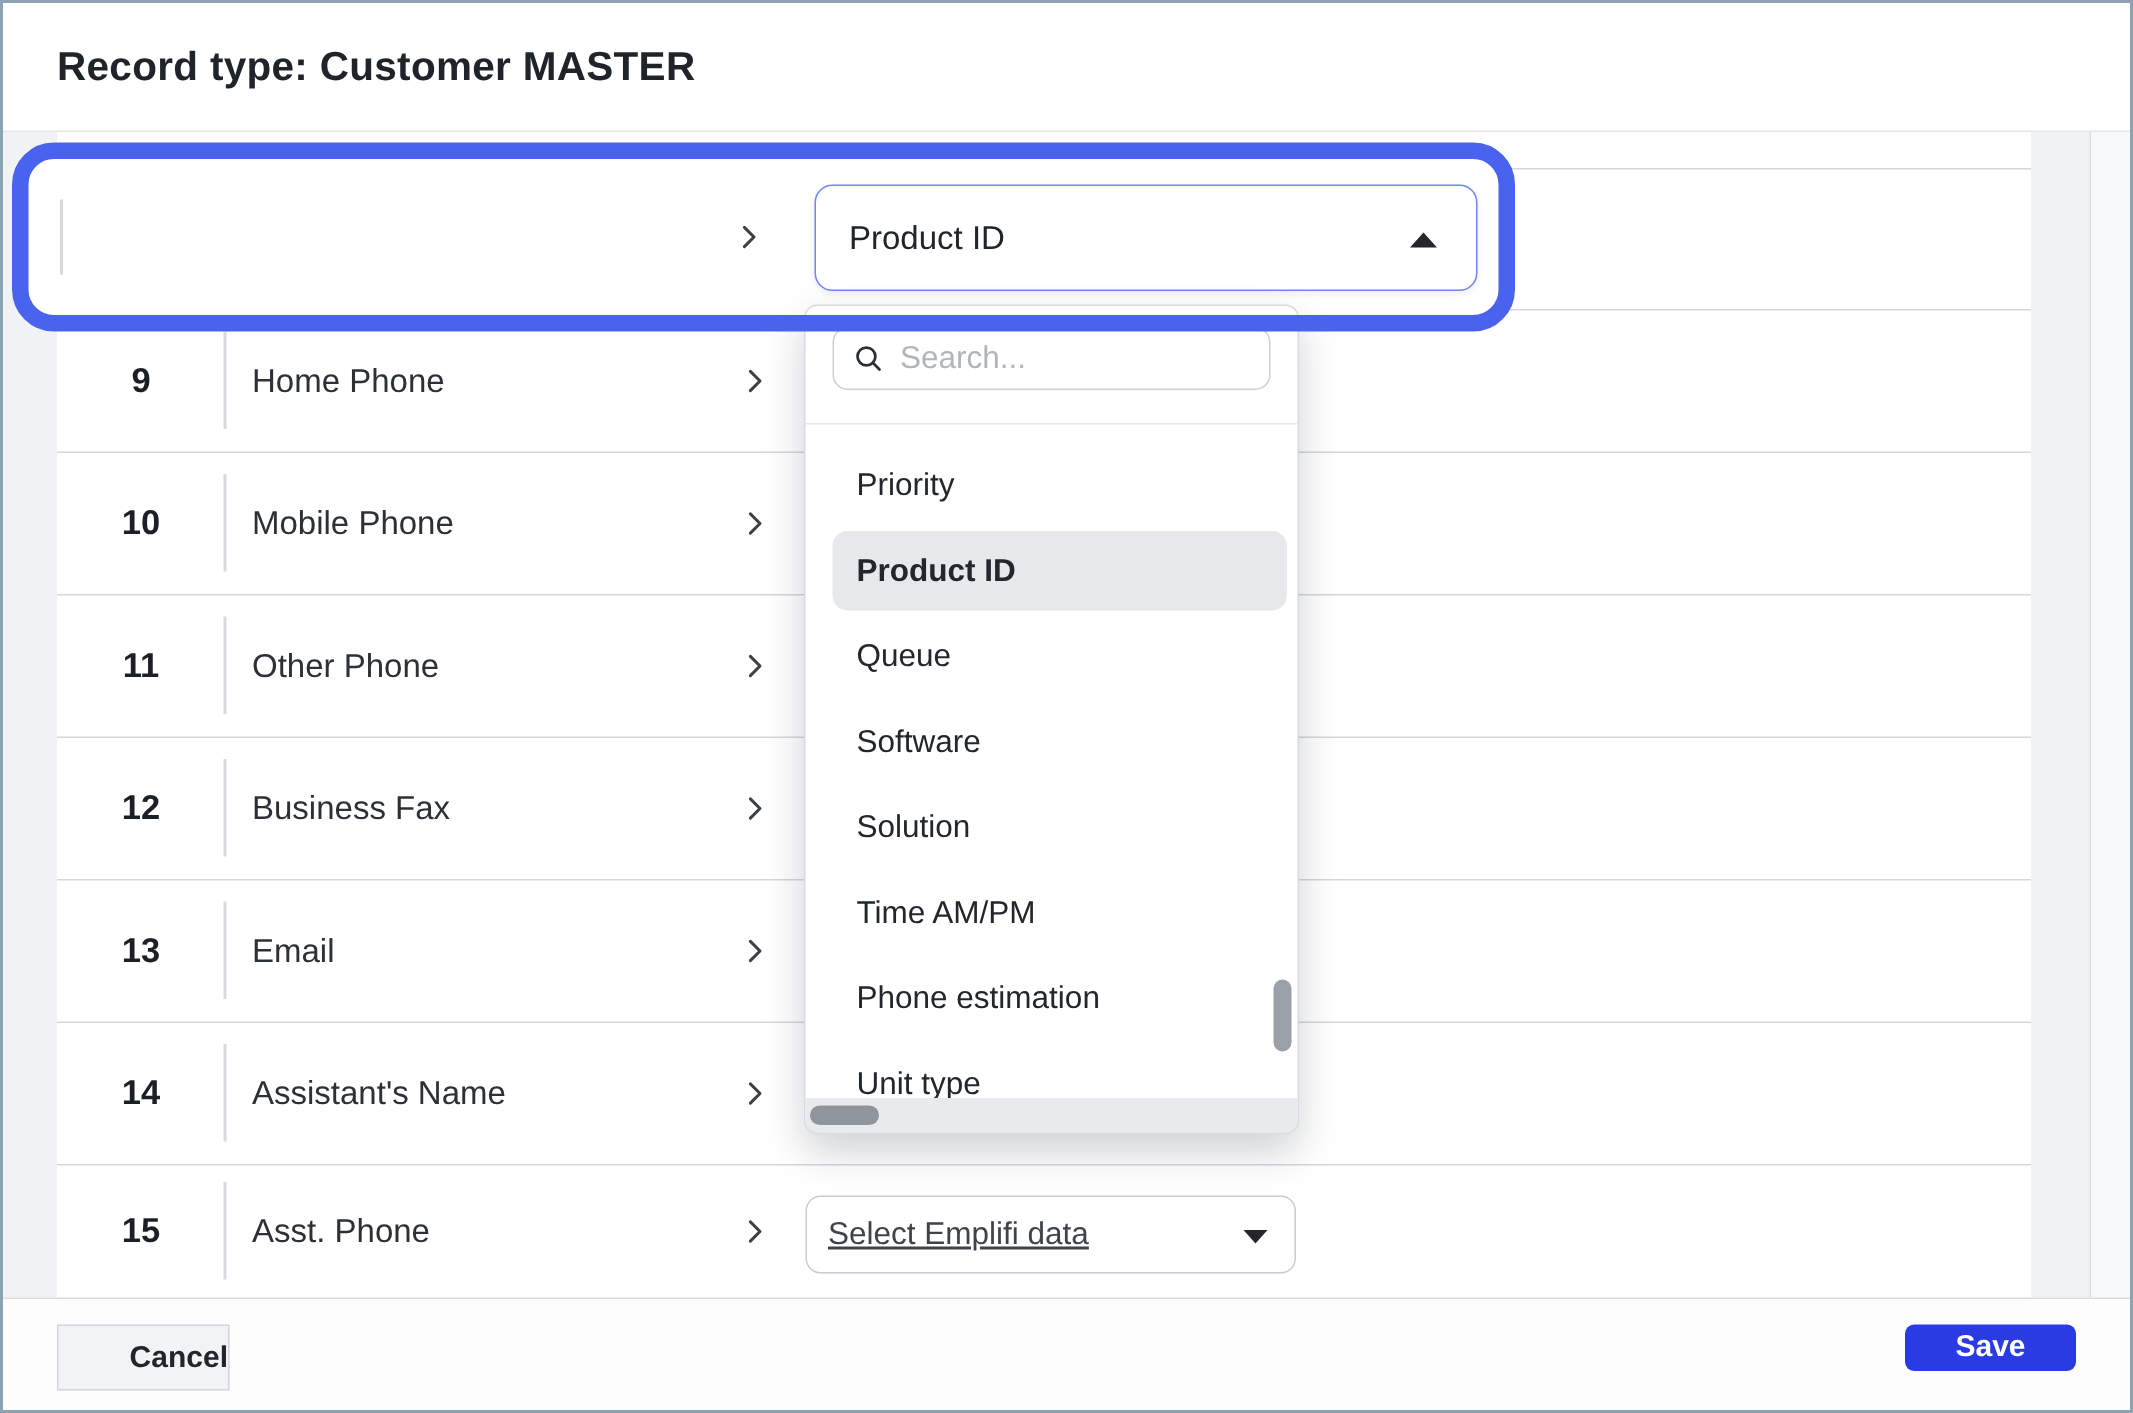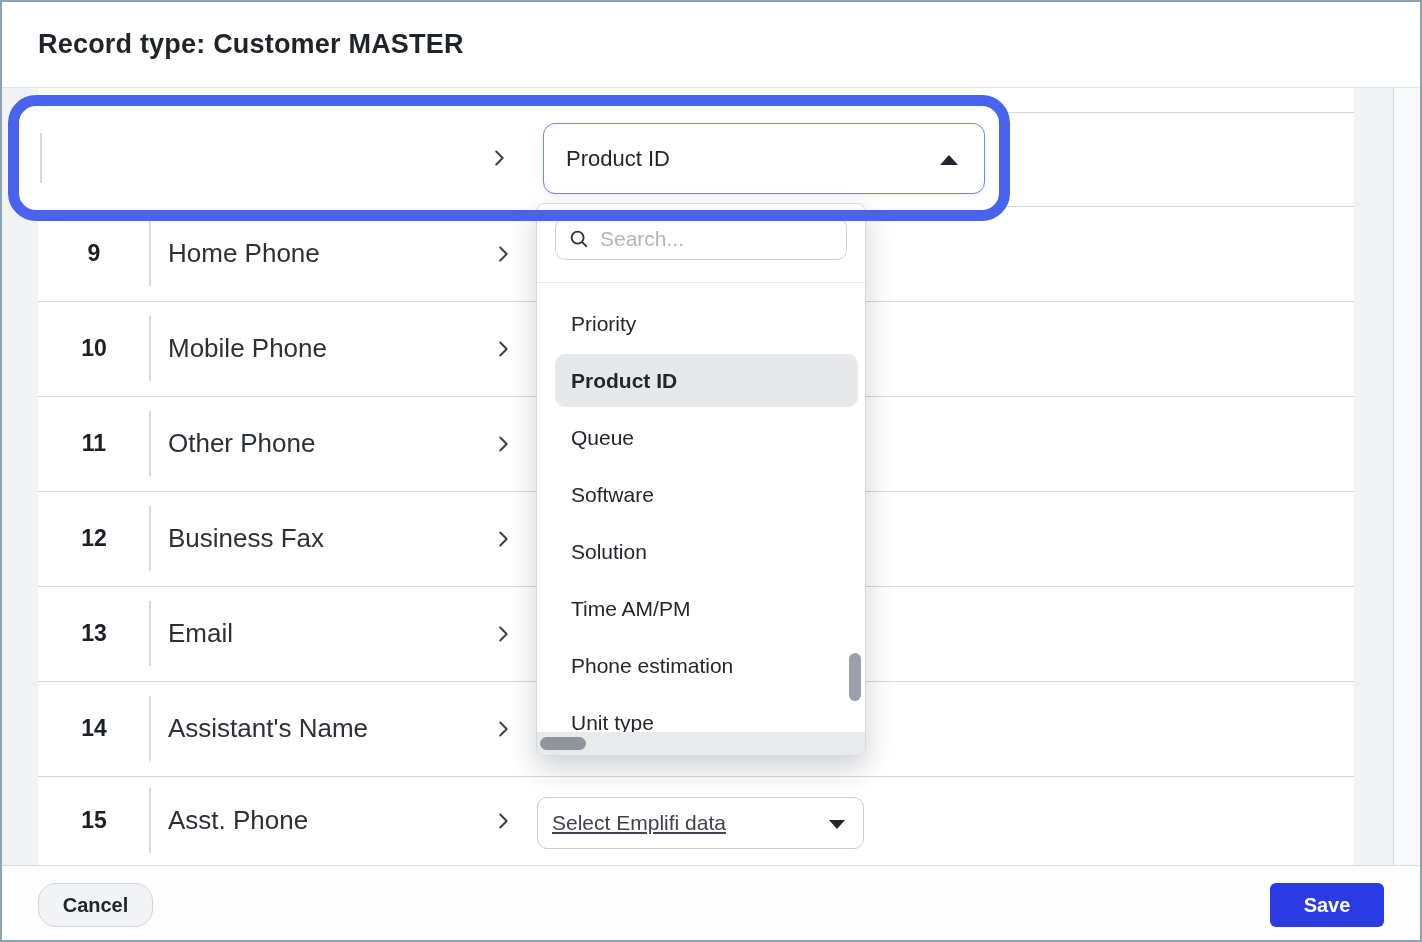--- a/index.html
+++ b/index.html
@@ -17,21 +17,21 @@
   .v-divider    { position:absolute; left:1393px; top:88px; width:1px;   height:777px; background:#d9dbdf; z-index:2; }
   .outer-scroll { position:absolute; left:1394px; top:88px; width:26px;  height:777px; background:#f8f9fa; z-index:1; }
 
   
   .table-bg { position:absolute; left:38px; top:88px; width:1316px; height:777px; background:#fff; z-index:1; }
   .row-line { position:absolute; left:38px; width:1316px; height:1px; background:#d4d7db; z-index:2; }
 
   .field-row { position:absolute; left:38px; width:1316px; height:95px; z-index:3; }
   .row-num   { position:absolute; left:0; top:0; width:112px; height:100%; text-align:center; font-size:23px; font-weight:700; color:#1b1f26; display:flex; align-items:center; justify-content:center; }
   .row-bar   { position:absolute; left:111px; top:15px; width:2px; height:65px; background:#d6d9dd; }
-  .row-label { position:absolute; left:130px; top:0; height:100%; display:flex; align-items:center; font-size:26px; color:#2c3138; }
+  .row-label { position:absolute; left:130px; top:0; height:100%; display:flex; align-items:center; font-size:22px; color:#2c3138; }
   .chev      { position:absolute; left:454px; top:50%; margin-top:-11px; width:22px; height:22px; cursor:pointer; }
 
   .emplifi-select { position:absolute; left:499px; top:21px; width:327px; height:52px; background:#fff; border:1.5px solid #c9ccd2; border-radius:10px; display:flex; align-items:center; padding-left:14px; font-size:21px; color:#3f444c; cursor:pointer; font-family:inherit;text-decoration:underline; }
   .caret-down { position:absolute; right:18px; top:50%; margin-top:-3px; width:0; height:0; border-left:8px solid transparent; border-right:8px solid transparent; border-top:9px solid #23262c; }
 
   
   .ring-bg  { position:absolute; left:8px; top:95px; width:1002px; height:126px; background:#fff; border-radius:28px; z-index:10; }
   .hl-bar   { position:absolute; left:40px; top:133px; width:2px; height:50px; background:#d6d8dc; z-index:12; }
   .hl-label { position:absolute; left:55px; top:95px; height:126px; display:flex; align-items:center; font-size:22px; color:#2b2f36; z-index:12; }
   .hl-chev  { position:absolute; left:488px; top:147px; width:22px; height:22px; z-index:12; cursor:pointer; }
@@ -48,22 +48,22 @@
   .panel-sep { position:absolute; left:0; top:78px; width:100%; height:1px; background:#e4e6e9; }
   .opt-list { position:absolute; left:0; top:79px; width:359px; height:452px; overflow:hidden; padding-top:12px; }
   .opt { height:57px; display:flex; align-items:center; padding-left:34px; font-size:21px; color:#22262d; cursor:pointer; }
   .opt.selected { margin:2px 38px 2px 18px; height:53px; padding-left:16px; background:#e7e8ea; border-radius:10px; font-weight:700; }
   .panel-vthumb { position:absolute; right:4px; top:449px; width:12px; height:48px; background:#9aa0a7; border-radius:6px; z-index:5; }
   .panel-foot { position:absolute; left:0; bottom:0; width:100%; height:23px; background:#e9eaec; }
   .panel-hthumb { position:absolute; left:3px; top:5px; width:46px; height:13px; background:#8f959c; border-radius:7px; }
 
   
   .ftr { position:absolute; left:0; top:865px; width:1422px; height:77px; background:#fdfdfe; border-top:1px solid #d9dbde; z-index:4; }
-  .btn-cancel { position:absolute; left:38px; top:17px; width:115px; height:44px; background:#f2f3f4; border:1px solid #d2d5d9; border-radius:18px; font-size:20px; font-weight:700; color:#22262c; cursor:pointer; font-family:inherit; }
-  .btn-save   { position:absolute; right:38px; top:17px; width:114px; height:44px; background:#2a3be4; border:none; border-radius:6px; font-size:20px; font-weight:700; color:#fff; cursor:pointer; font-family:inherit; }
+  .btn-cancel { position:absolute; left:38px; top:17px; width:115px; height:44px; background:#f2f3f4; border:1px solid #d2d5d9; border-radius:0; font-size:20px; font-weight:700; color:#22262c; cursor:pointer; font-family:inherit;text-align:right; }
+  .btn-save   { position:absolute; right:38px; top:17px; width:114px; height:31px; background:#2a3be4; border:none; border-radius:6px; font-size:20px; font-weight:700; color:#fff; cursor:pointer; font-family:inherit; }
 </style>
 </head>
 <body>
 
 <div class="stage">
 
   <div class="hdr">
     <div class="hdr-title">Record type: Customer MASTER</div>
   </div>
 

